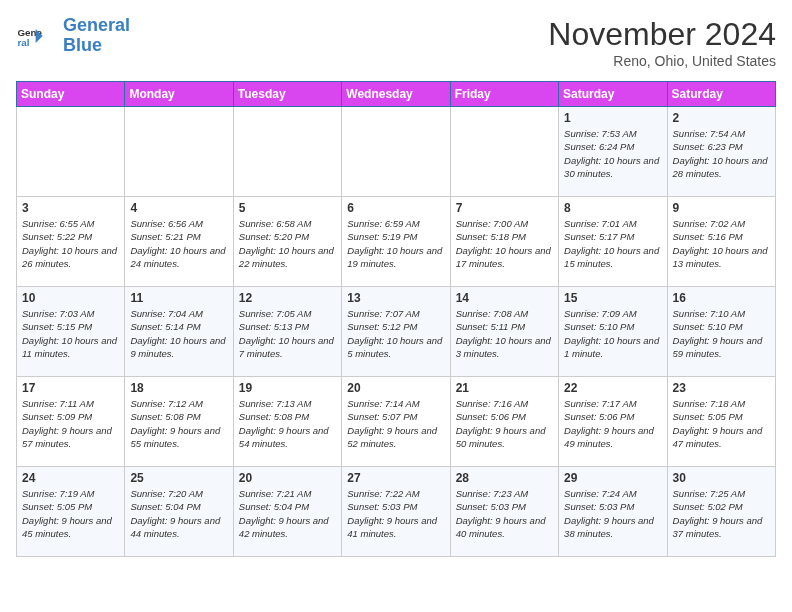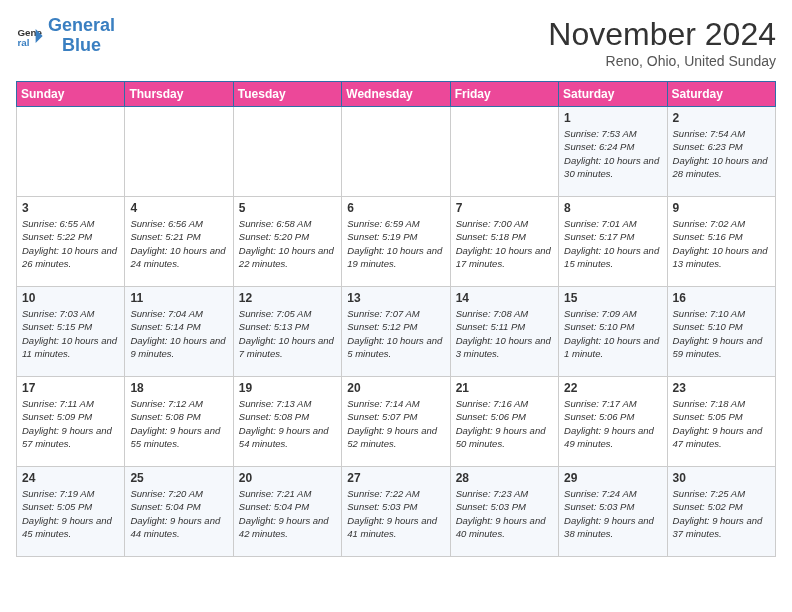--- a/index.html
+++ b/index.html
@@ -12,22 +12,21 @@
     }
     .header {
       display: flex;
       justify-content: space-between;
       align-items: flex-start;
       margin-bottom: 12px;
     }
     .logo {
       display: flex;
       align-items: center;
-      gap: 4px;
-      text-align: center;
+      gap: 19px;
     }
     .logo-text {
       font-size: 18px;
       font-weight: bold;
       color: #333;
       line-height: 1.1;
     }
     .logo-text span { color: #3a7fc1; }
     .logo-icon {
       width: 28px;
@@ -42,21 +41,21 @@
     .location {
       font-size: 14px;
       color: #555;
     }
     table {
       width: 100%;
       border-collapse: collapse;
       table-layout: fixed;
     }
     thead tr th {
-      background-color: #ec4899;
+      background-color: #d946ef;
       color: #fff;
       font-size: 12px;
       font-weight: bold;
       padding: 5px 4px;
       text-align: left;
       border: 1px solid #2e6da8;
     }
     tbody tr td {
       border: 1px solid #ccc;
       vertical-align: top;
@@ -98,29 +97,29 @@
       <polygon points="28,10 38,20 28,30" fill="#3a7fc1"></polygon>
     </svg>
     <div>
       <div class="logo-text">
         <span>General</span><br><span style="color:#3a7fc1;">Blue</span>
       </div>
     </div>
   </div>
   <div class="title-block">
     <div class="month-title">November 2024</div>
-    <div class="location">Reno, Ohio, United Sunday</div>
+    <div class="location">Reno, Ohio, United States</div>
   </div>
 </div>
 
 <table>
   <thead>
     <tr id="header-row">
         <th>Sunday</th>
-        <th>Thursday</th>
+        <th>Monday</th>
         <th>Tuesday</th>
         <th>Wednesday</th>
         <th>Friday</th>
         <th>Saturday</th>
         <th>Saturday</th>
       </tr>
   </thead>
   <tbody id="calendar-body">
   <tr>
         <td class="empty"></td>

